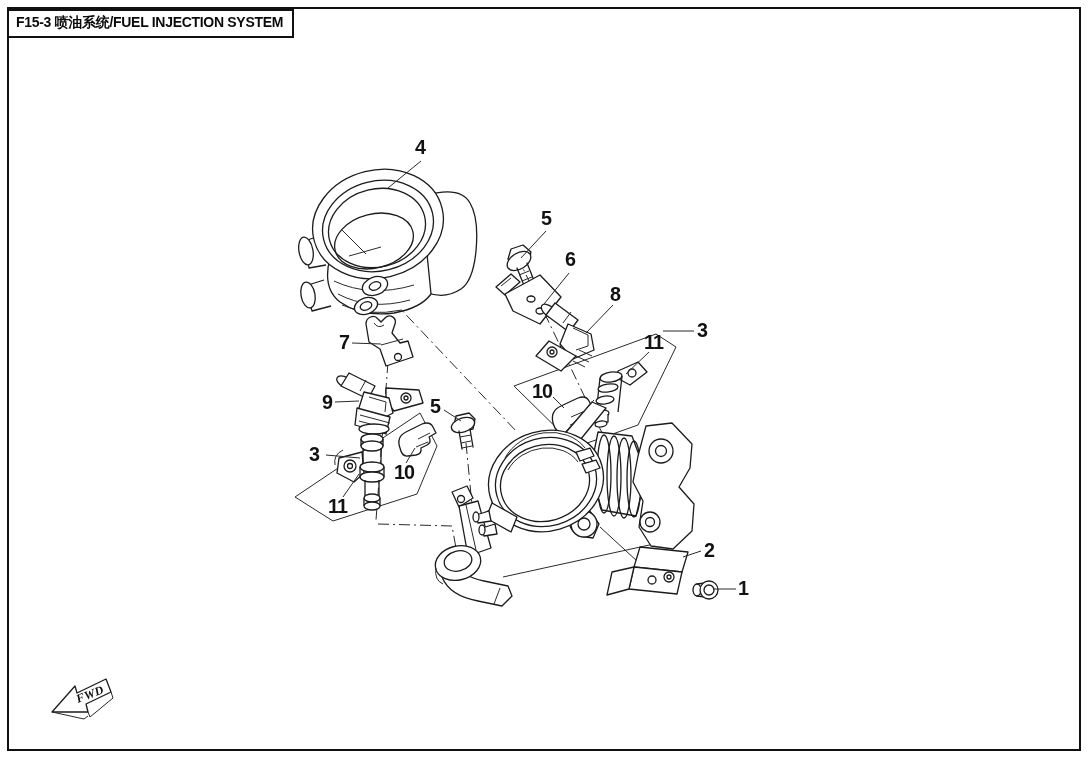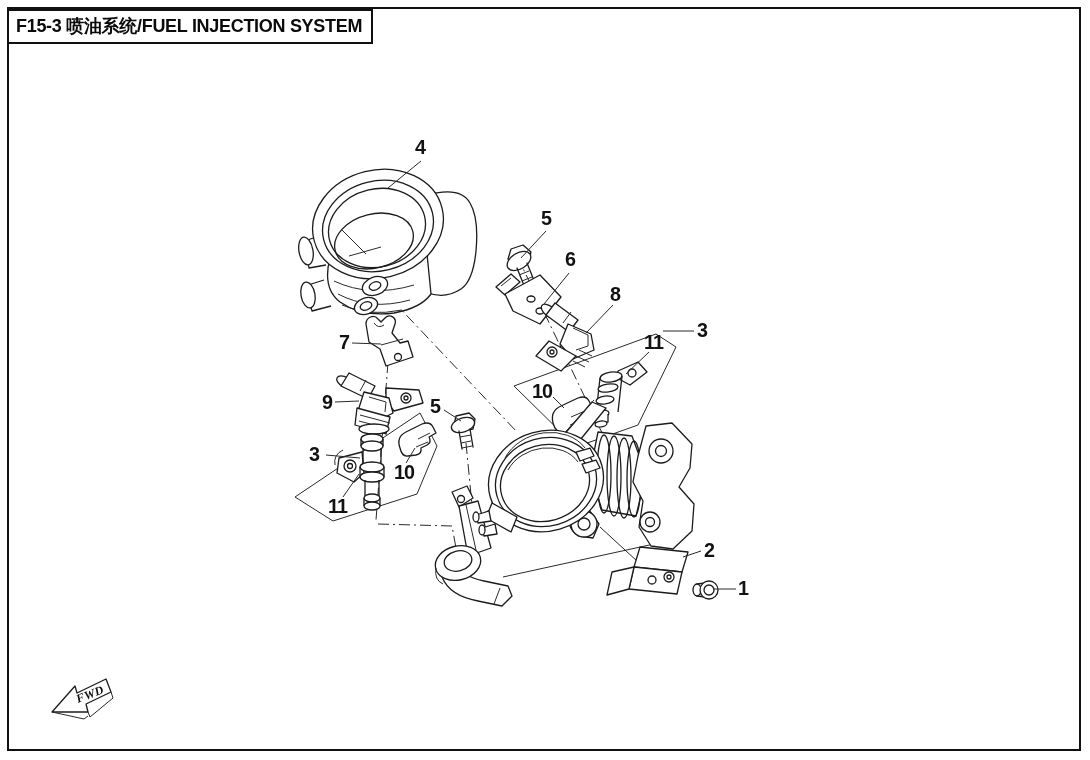--- a/index.html
+++ b/index.html
@@ -8,21 +8,21 @@
     font-family:"Liberation Sans",sans-serif;overflow:hidden;
   }
   .page-border{
     position:absolute;left:7px;top:7px;width:1074px;height:744px;
     border:2px solid #111;box-sizing:border-box;
   }
   .title-box{
     position:absolute;left:7px;top:9px;
     border:2px solid #111;background:#fff;
     padding:3px 9px 4px 7px;
-    font-size:18px;font-weight:700;color:#0b0b0b;
+    font-size:14px;font-weight:700;color:#0b0b0b;
     letter-spacing:-0.3px;white-space:nowrap;
   }
   svg.diagram{position:absolute;left:0;top:0;}
   svg .ln{stroke:#1c1c1c;fill:none;stroke-width:1.3;stroke-linecap:round;stroke-linejoin:round;}
   svg .fw{stroke:#1c1c1c;fill:#ffffff;stroke-width:1.3;stroke-linejoin:round;}
   svg .thin{stroke:#2a2a2a;fill:none;stroke-width:1;}
   svg .dashdot{stroke:#2a2a2a;fill:none;stroke-width:1;stroke-dasharray:11 4 2 4;}
   .callout{
     position:absolute;font-weight:700;font-size:21px;color:#121212;
     letter-spacing:-1px;line-height:1;transform:scaleX(.94);transform-origin:left top;

